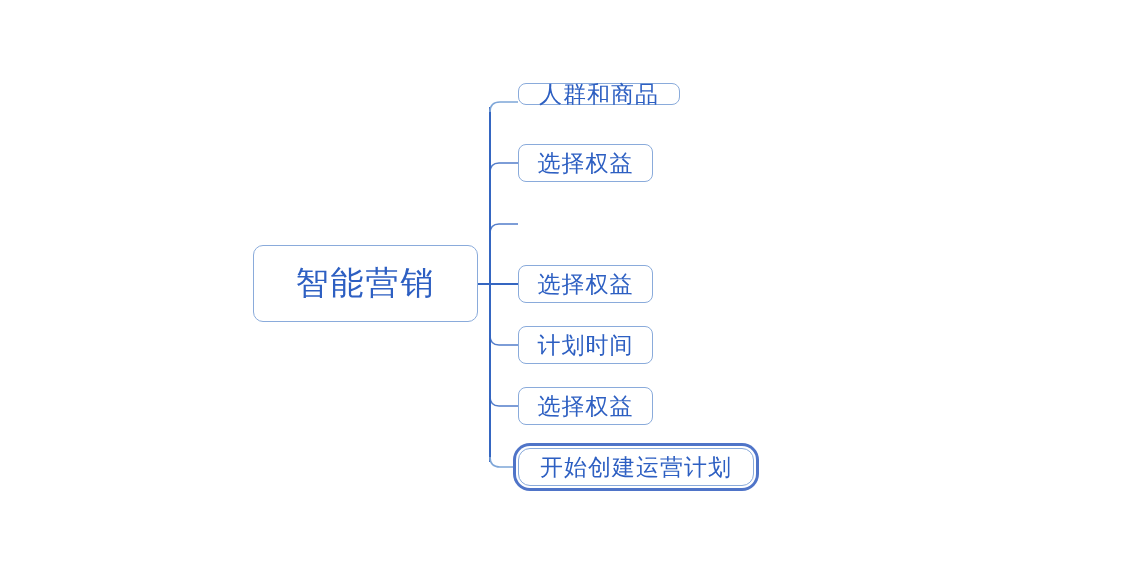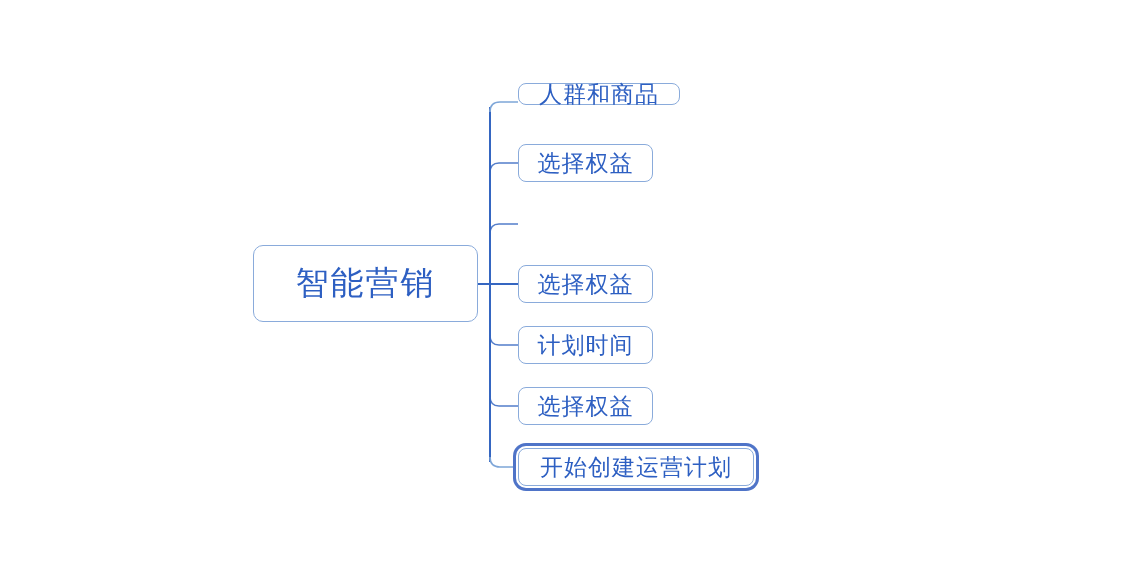--- a/index.html
+++ b/index.html
@@ -88,15 +88,15 @@
 
   <div class="node" style="left:518px; top:144px; width:135px; height:38px;text-align:right;">选择权益</div>
 
 
   <div class="node" style="left:518px; top:265px; width:135px; height:38px;">选择权益</div>
 
   <div class="node" style="left:518px; top:326px; width:135px; height:38px;">计划时间</div>
 
   <div class="node" style="left:518px; top:387px; width:135px; height:38px;">选择权益</div>
 
-  <div class="node selected" style="left:518px; top:448px; width:236px; height:38px;">开始创建运营计划</div>
+  <div class="node selected" style="left:518px; top:448px; width:236px; height:38px;border-radius:12px;">开始创建运营计划</div>
 
 </div>
 
 </body></html>

